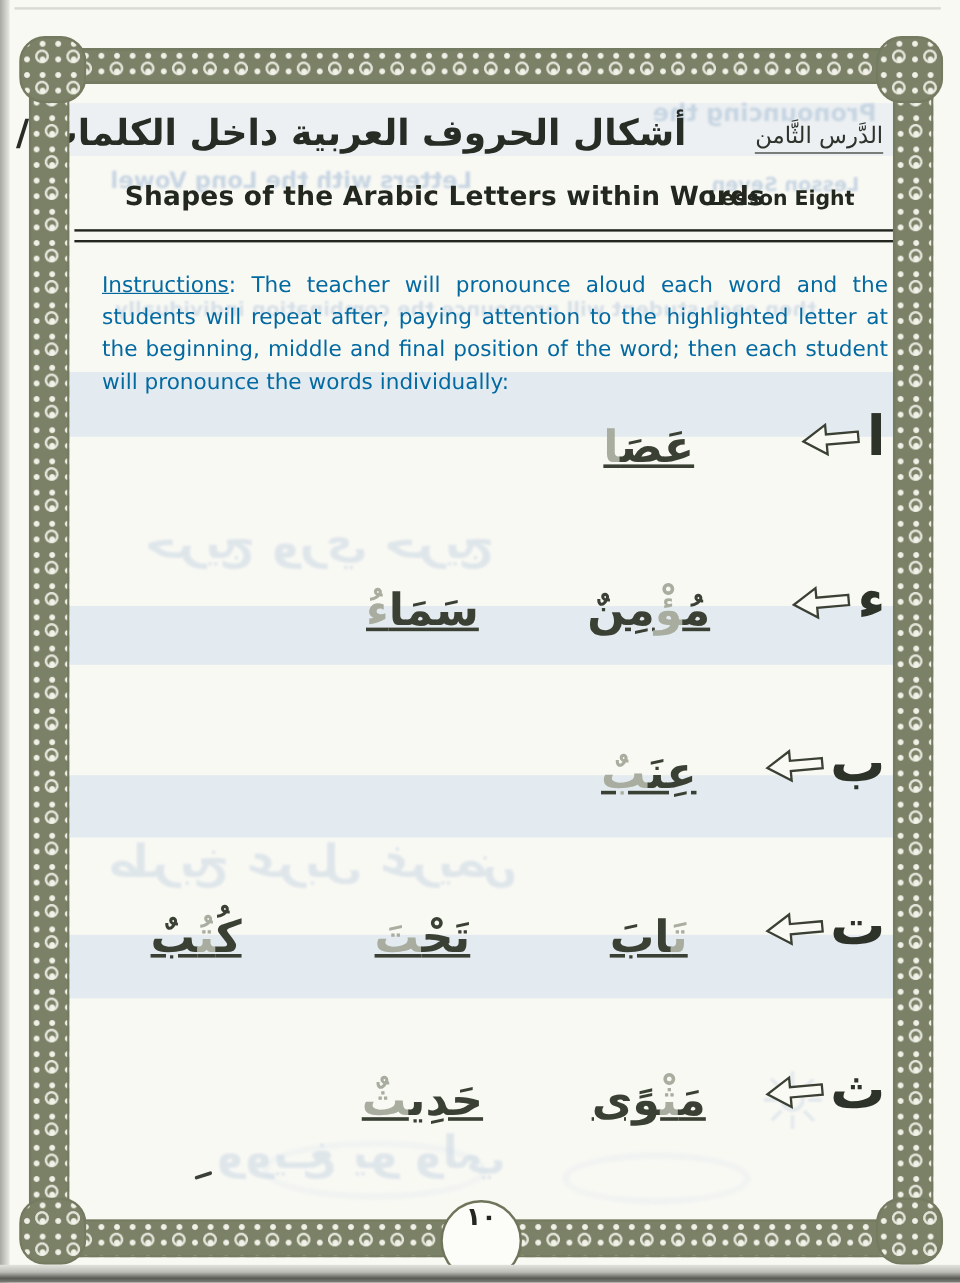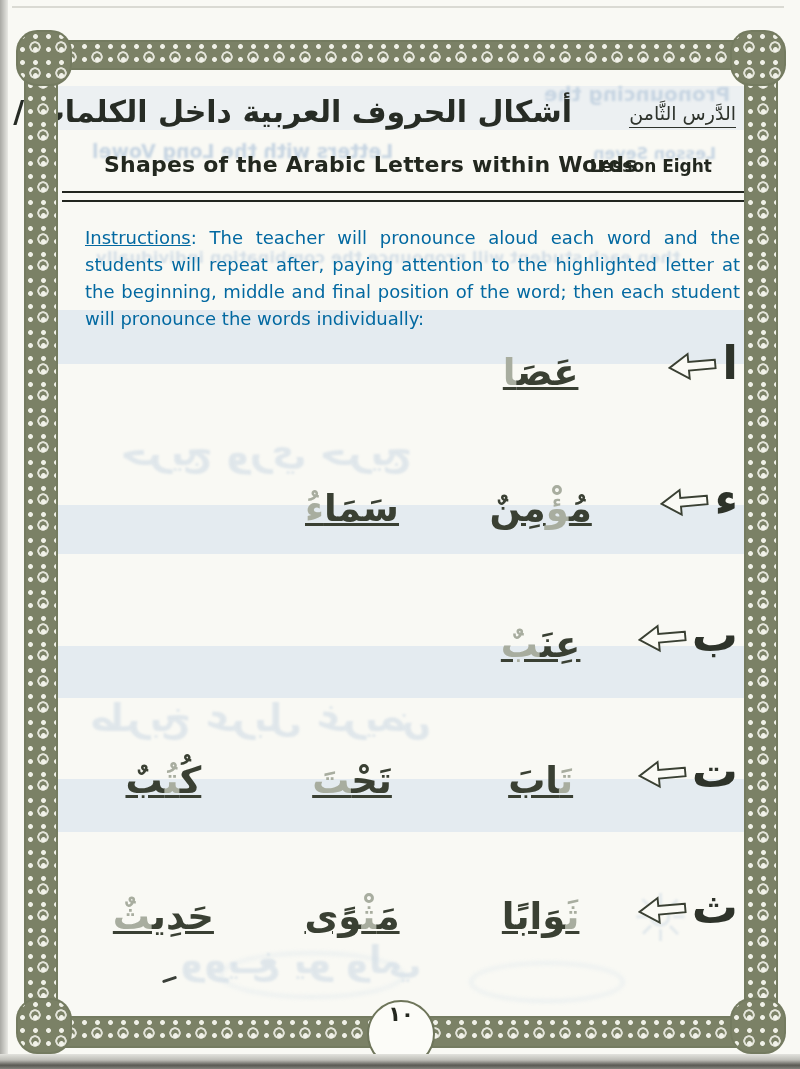--- a/index.html
+++ b/index.html
@@ -169,21 +169,20 @@
         <div class="word-cell pos-end"><div class="word" lang="ar" dir="rtl"><span class="seg">تَحْ‍</span><span class="hl">‍تَ</span></div></div>
         <div class="word-cell pos-middle"><div class="word" lang="ar" dir="rtl"><span class="seg">كُ‍</span><span class="hl">‍تُ‍</span><span class="seg">‍بٌ</span></div></div>
       </div>
       <div class="word-row">
         <div class="letter-cell">
           <span class="row-letter" lang="ar">ث</span>
           <span class="arrow-wrap"><svg width="52" height="32" viewBox="0 0 48 30" xmlns="http://www.w3.org/2000/svg">
               <path d="M46 11 L21 11 L21 3.5 L3 15 L21 26.5 L21 19 L46 19 Z" fill="#fafaf5" stroke="#3a4033" stroke-width="1.8" stroke-linejoin="miter"></path>
             </svg></span>
         </div>
-        <div class="word-cell pos-beginning"><div class="word" lang="ar" dir="rtl"><span class="hl">ثَ‍</span><span class="seg">‍وَابًا</span></div></div>
         <div class="word-cell pos-middle"><div class="word" lang="ar" dir="rtl"><span class="seg">مَ‍</span><span class="hl">‍ثْ‍</span><span class="seg">‍وًى</span></div></div>
         <div class="word-cell pos-end"><div class="word" lang="ar" dir="rtl"><span class="seg">حَدِي‍</span><span class="hl">‍ثٌ</span></div></div>
       </div>
     </div>
 </div>
 
 <div class="scan-edge-left"></div>
 <div class="scan-edge-bottom"></div>
 <div class="scan-edge-top"></div>
 

